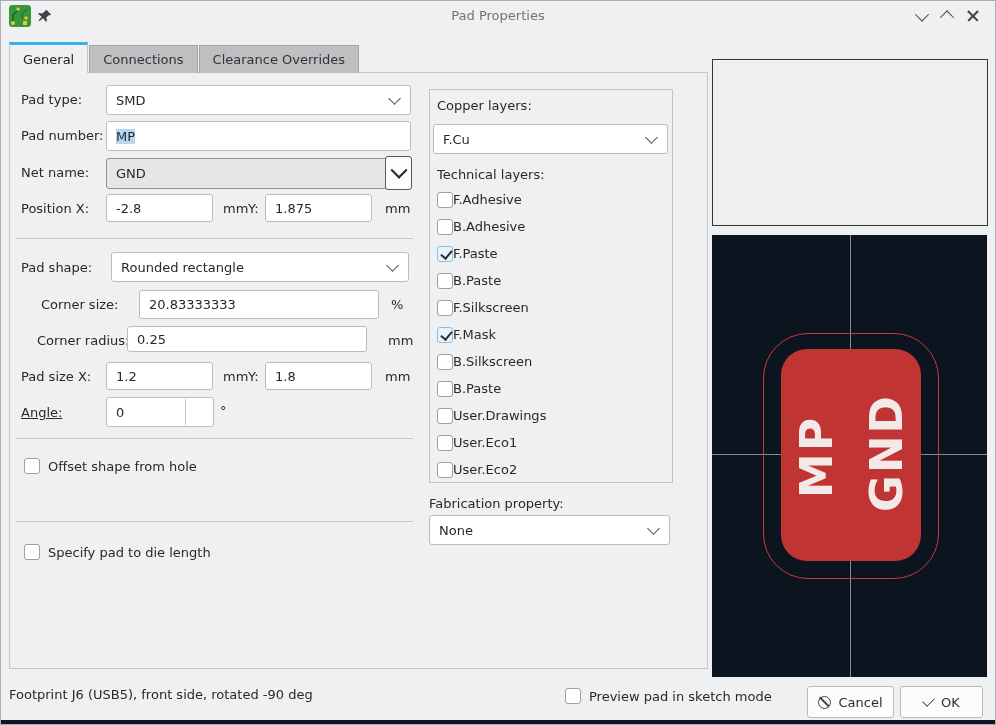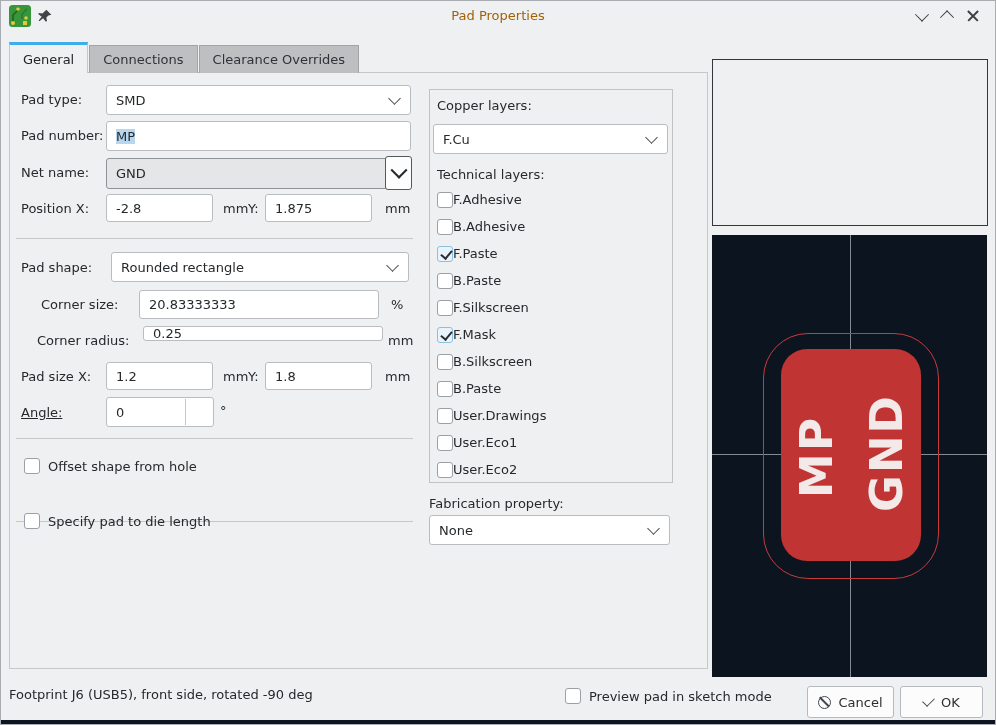--- a/index.html
+++ b/index.html
@@ -6,21 +6,21 @@
   body {
     width:996px; height:725px; position:relative; overflow:hidden;
     background:#eff0f1; color:#26292c;
     font-family:"DejaVu Sans","Liberation Sans",sans-serif; font-size:13px;
   }
   .abs { position:absolute; box-sizing:border-box; }
   .window { position:absolute; inset:0; border:1px solid #a9adb1; box-sizing:border-box; background:#eff0f1; }
 
   
   .titlebar { position:absolute; left:0; top:0; width:100%; height:30px; }
-  .title { position:absolute; left:0; right:0; top:7px; text-align:center; color:#a16207; }
+  .title { position:absolute; left:0; right:0; top:7px; text-align:center; color:#737373; }
   .appicon { position:absolute; left:8px; top:4px; width:22px; height:22px; }
   .pinicon { position:absolute; left:36px; top:7px; width:16px; height:16px; }
   .wc { position:absolute; top:4px; width:26px; height:22px; display:flex; align-items:center; justify-content:center; }
   .chev { width:9px; height:9px; border-right:1.5px solid #3c4043; border-bottom:1.5px solid #3c4043; }
   .chev.down { transform:rotate(45deg) translate(-1px,-1px); }
   .chev.up   { transform:rotate(-135deg) translate(-1px,-1px); }
   .x-icon { width:14px; height:14px; position:relative; }
   .x-icon::before,.x-icon::after { content:""; position:absolute; left:0; top:6.3px; width:14px; height:1.6px; background:#3c4043; }
   .x-icon::before { transform:rotate(45deg); }
   .x-icon::after  { transform:rotate(-45deg); }
@@ -155,21 +155,21 @@
     <span class="sel-chev"></span>
   </div>
 
   <div class="label" style="left:40px; top:296px;">Corner size:</div>
   <div class="input" style="left:138px; top:289px; width:240px; height:29px;">
     <span>20.83333333</span>
   </div>
   <div class="unit" style="left:390px; top:296px;">%</div>
 
   <div class="label" style="left:36px; top:332px;">Corner radius:</div>
-  <div class="input" style="left:142px; top:325px; width:240px; height:15px;">
+  <div class="input" style="left:126px; top:325px; width:240px; height:26px;">
     <span>0.25</span>
   </div>
   <div class="unit" style="left:387px; top:332px;">mm</div>
 
   <div class="label" style="left:20px; top:368px;">Pad size X:</div>
   <div class="input" style="left:105px; top:361px; width:107px; height:28px;">
     <span>1.2</span>
   </div>
   <div class="unit" style="left:222px; top:368px;">mm</div>
   <div class="label" style="left:247px; top:368px;">Y:</div>
@@ -188,21 +188,21 @@
 
   <div class="sep" style="left:15px; top:437px; width:397px;"></div>
 
   <div class="cb-row" style="left:23px; top:457px;">
     <span class="cb"></span>
     <span>Offset shape from hole</span>
   </div>
 
   <div class="sep" style="left:15px; top:520px; width:397px;"></div>
 
-  <div class="cb-row" style="left:23px; top:512px;">
+  <div class="cb-row" style="left:23px; top:543px;">
     <span class="cb"></span>
     <span>Specify pad to die length</span>
   </div>
 
   <div class="grpbox" style="left:428px; top:88px; width:242px; height:392px;"></div>
   <div class="label" style="left:436px; top:97px;">Copper layers:</div>
   <div class="select" style="left:432px; top:123px; width:235px;">
     <span>F.Cu</span>
     <span class="sel-chev"></span>
   </div>

